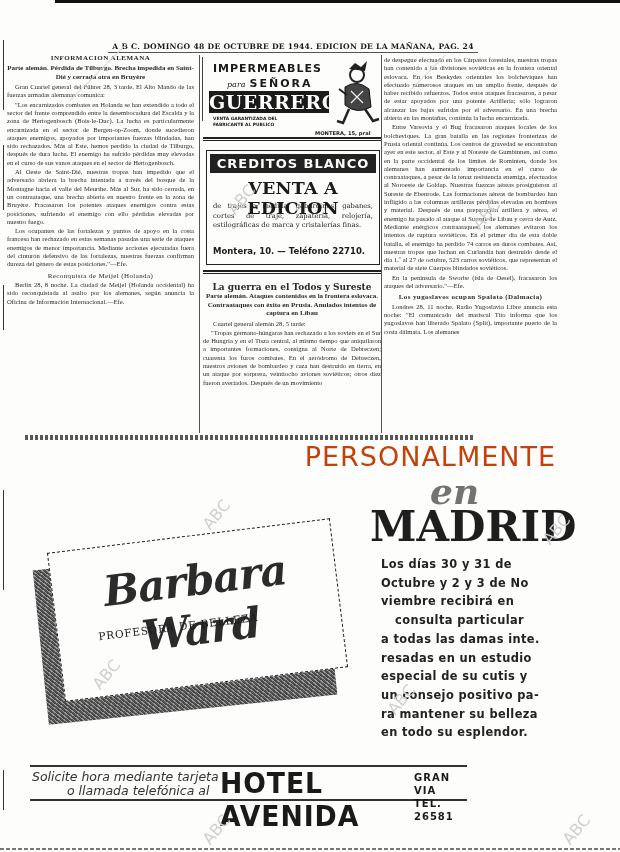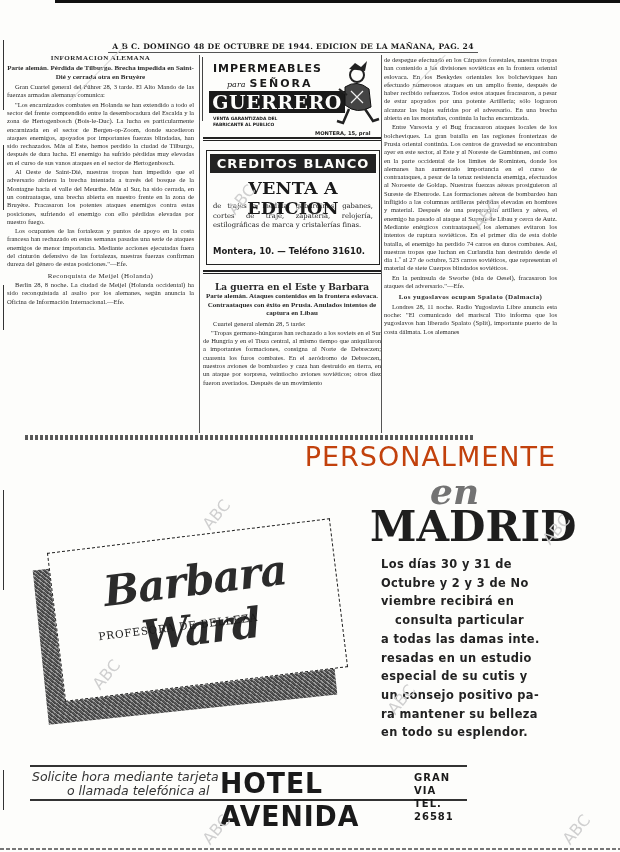--- a/index.html
+++ b/index.html
@@ -23,21 +23,21 @@
   #col3 { left: 384px; top: 56px; width: 173px; font-family: Liberation Serif, serif; }
   #col2text { left: 203px; top: 283px; width: 178px; }
 
   .vrule { position: absolute; width: 1px; background: #555; }
 
   
   .ad-guerrero { position: absolute; left: 202px; top: 57px; width: 178px; height: 64px; border-left: 1px solid #444; }
   .ad-guerrero .l1 { position: absolute; left: 10px; top: 5px; font-family: "DejaVu Sans", sans-serif; font-weight: bold; font-size: 11px; letter-spacing: 1px; }
   .ad-guerrero .l2 { position: absolute; left: 24px; top: 20px; font-family: "DejaVu Sans", sans-serif; font-weight: bold; font-size: 11px; letter-spacing: 2px; }
   .ad-guerrero .l2 i { font-family: "DejaVu Serif", serif; font-size: 8px; font-weight: normal; letter-spacing: 0; margin-right: 4px; }
-  .ad-guerrero .brand { position: absolute; left: 6px; top: 34px; width: 136px; height: 22px; background: #1a1a1a; color: #fdfdfb; font-family: "DejaVu Serif", serif; font-weight: bold; font-size: 19px; line-height: 22px; text-align: center; letter-spacing: 0.5px; }
+  .ad-guerrero .brand { position: absolute; left: 6px; top: 34px; width: 120px; height: 22px; background: #1a1a1a; color: #fdfdfb; font-family: "DejaVu Serif", serif; font-weight: bold; font-size: 19px; line-height: 22px; text-align: center; letter-spacing: 0.5px; }
   .ad-guerrero .sub { position: absolute; left: 10px; top: 59px; font-size: 4.4px; font-weight: bold; font-family: "DejaVu Sans", sans-serif; line-height: 6px; }
   .ad-guerrero .addr { position: absolute; left: 112px; top: 73px; font-size: 5.2px; font-weight: bold; font-family: "DejaVu Sans", sans-serif; white-space: nowrap; }
   .ad-guerrero .mascot { position: absolute; left: 132px; top: 2px; width: 46px; height: 80px; }
 
   
   .ad-creditos { position: absolute; left: 206px; top: 150px; width: 174px; height: 115px; border: 1.5px solid #222; }
   .ad-creditos .banner { position: absolute; left: 3px; top: 3px; right: 3px; height: 19px; background: #222; color: #fdfdfb; font-family: "DejaVu Sans", sans-serif; font-weight: bold; font-size: 13px; line-height: 19px; text-align: center; letter-spacing: 1px; }
   .ad-creditos .big { position: absolute; left: 6px; top: 27px; width: 160px; font-family: "DejaVu Serif", serif; font-weight: bold; font-size: 17.5px; text-align: center; letter-spacing: 0.2px; }
   .ad-creditos .body { position: absolute; left: 6px; top: 51px; width: 160px; font-size: 6.8px; line-height: 9.5px; text-align: justify; font-family: "DejaVu Serif", serif; }
   .ad-creditos .foot { position: absolute; left: 6px; top: 95px; width: 162px; font-family: "DejaVu Sans", sans-serif; font-weight: bold; font-size: 8.5px; white-space: nowrap; }
@@ -115,27 +115,27 @@
   </svg>
   <div class="addr">MONTERA, 15, pral</div>
 </div>
 
 <div class="dbl-rule" style="top:137px"></div>
 
 <div class="ad-creditos">
   <div class="banner">CREDITOS BLANCO</div>
   <div class="big">VENTA A EDICION</div>
   <div class="body">de trajes a medida, gabardinas, gabanes, cortes de traje, zapatería, relojería, estilográficas de marca y cristalerías finas.</div>
-  <div class="foot">Montera, 10. — Teléfono 31610.</div>
+  <div class="foot">Montera, 10. — Teléfono 22710.</div>
 </div>
 
 <div class="dbl-rule" style="top:270px"></div>
 
 <div class="col" id="col2text">
-  <p class="col2-title">La guerra en el Este y Barbara</p>
+  <p class="col2-title">La guerra en el Todos y Sureste</p>
   <p class="subtitle">Parte alemán. Ataques contenidos en la frontera eslovaca. Contraataques con éxito en Prusia. Anulados intentos de captura en Libau</p>
   <p class="dateline">Cuartel general alemán 28, 5 tarde:</p>
   <p>"Tropas germano-húngaras han rechazado a los soviets en el Sur de Hungría y en el Tisza central, al mismo tiempo que aniquilaron a importantes formaciones, consigna al Norte de Debreczen; cuarenta los furos combates. En el aeródromo de Debreczen, nuestros aviones de bombardeo y caza han destruido en tierra, en un ataque por sorpresa, veintiocho aviones soviéticos; otros diez fueron averiados. Después de un movimiento</p>
 </div>
 
 <div class="col" id="col3">
   <p style="text-indent:0">de despegue efectuado en los Cárpatos forestales, nuestras tropas han contenido a las divisiones soviéticas en la frontera oriental eslovaca. En los Beskydes orientales los bolcheviques han efectuado numerosos ataques en un amplio frente, después de haber recibido refuerzos. Todos estos ataques fracasaron, a pesar de estar apoyados por una potente Artillería; sólo lograron alcanzar las bajas sufridas por el adversario. En una brecha abierta en las montañas, continúa la lucha encarnizada.</p>
   <p>Entre Varsovia y el Bug fracasaron ataques locales de los bolcheviques. La gran batalla en las regiones fronterizas de Prusia oriental continúa. Los centros de gravedad se encontraban ayer en este sector, al Este y al Noreste de Gumbinnen, así como en la parte occidental de los límites de Rominten, donde los alemanes han aumentado importancia en el curso de contraataques, a pesar de la tenaz resistencia enemiga, efectuados al Noroeste de Goldap. Nuestras fuerzas aéreas prosiguieron al Sureste de Ebenrode. Las formaciones aéreas de bombardeo han infligido a las columnas artilleras pérdidas elevadas en hombres y material. Después de una preparación artillera y aérea, el enemigo ha pasado al ataque al Sureste de Libau y cerca de Autz. Mediante enérgicos contraataques, los alemanes evitaron los intentos de ruptura soviéticos. En el primer día de esta doble batalla, el enemigo ha perdido 74 carros en duros combates. Así, nuestras tropas que luchan en Curlandia han destruido desde el día 1.º al 27 de octubre, 523 carros soviéticos, que representan el material de siete Cuerpos blindados soviéticos.</p>
   <p>En la península de Sworbe (isla de Oesel), fracasaron los ataques del adversario."—Efe.</p>
   <p class="section-h" style="font-weight:bold">Los yugoslavos ocupan Spalato (Dalmacia)</p>

